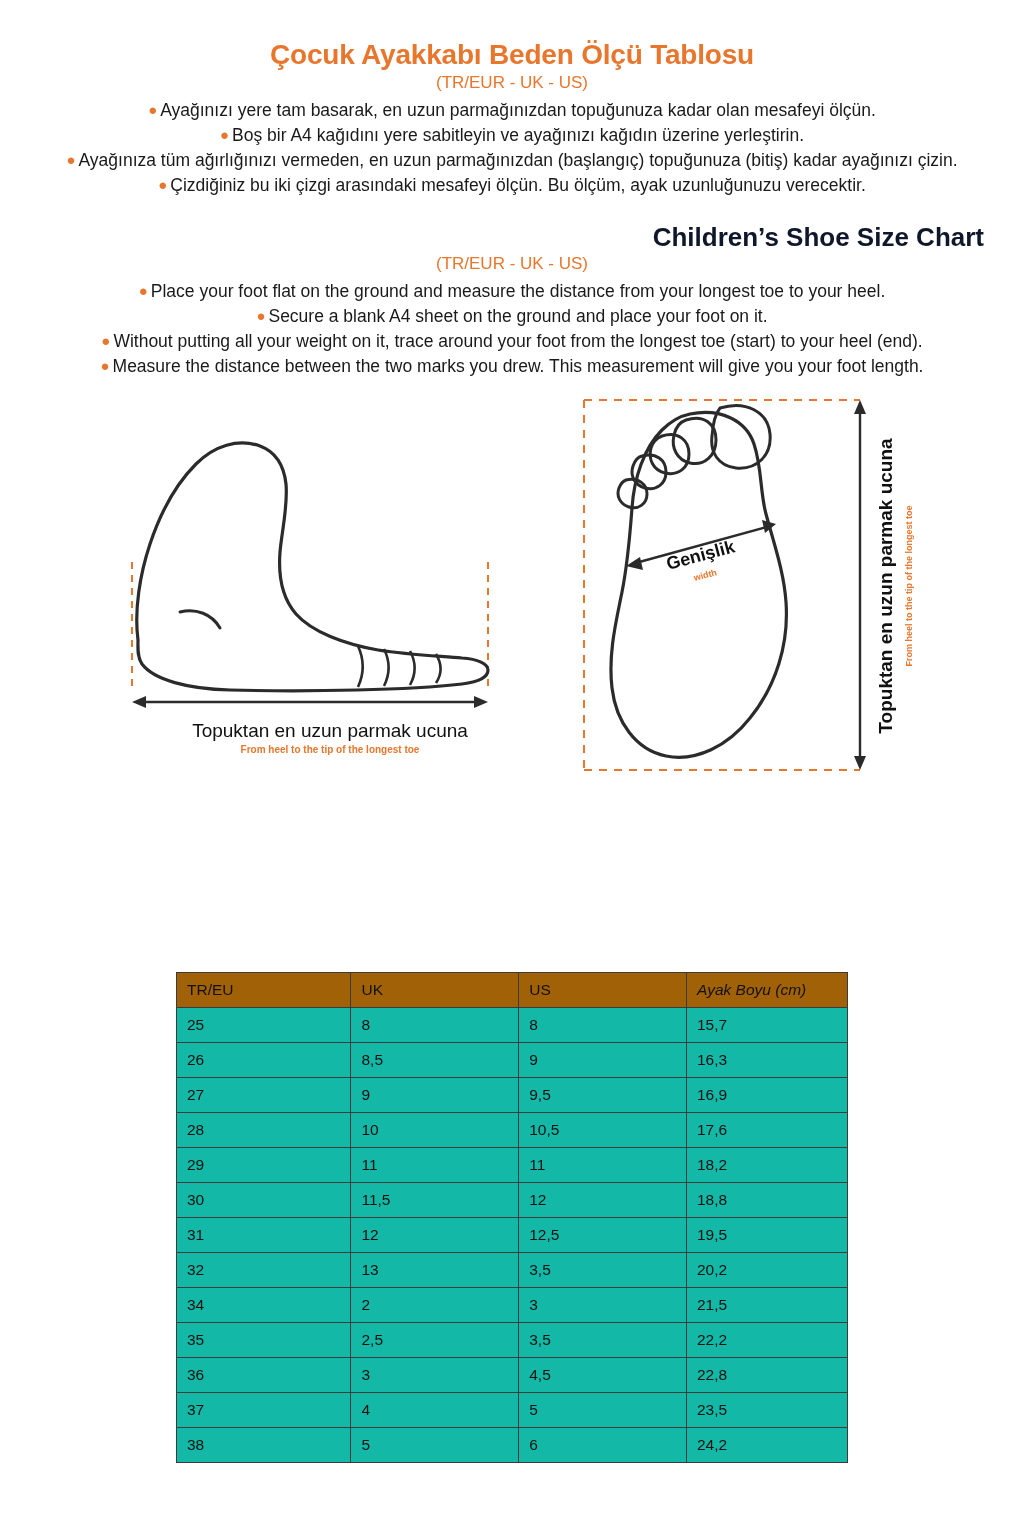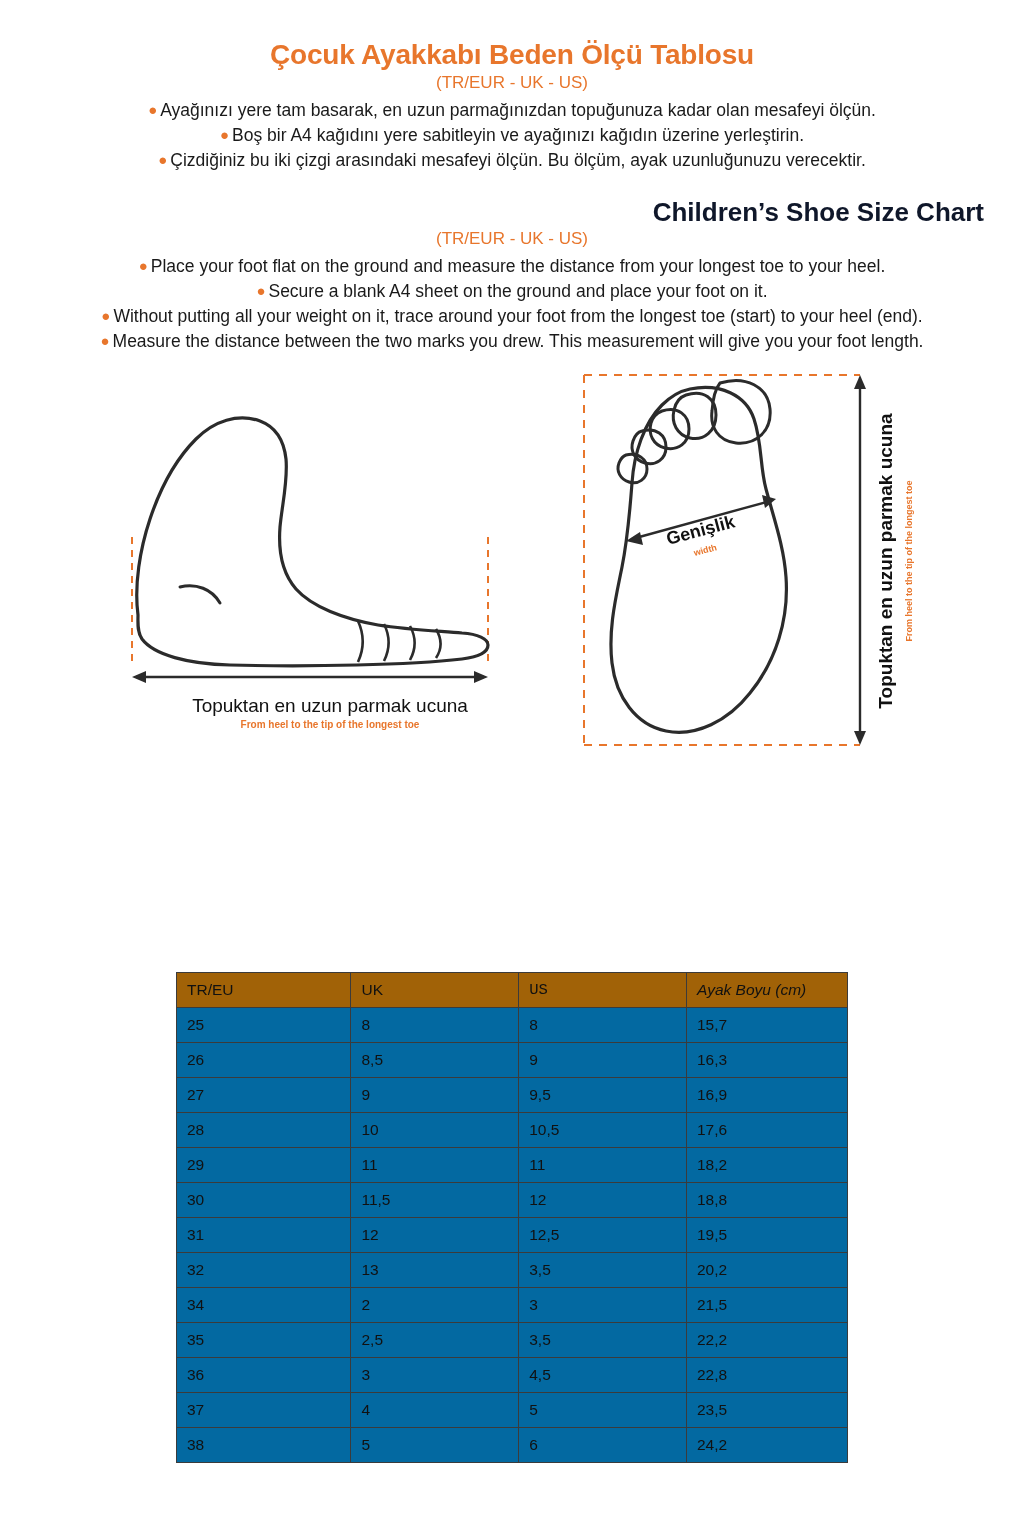--- a/index.html
+++ b/index.html
@@ -124,39 +124,40 @@
     text-align: left;
     font-weight: normal;
     height: 20px;
   }
   table.size-table thead th {
     background: #a16207;
     font-weight: normal;
     color: #111;
   }
   table.size-table td {
-    background: #0369a1;
+    background: #14b8a6;
     color: #111;
   }
   .col0 { width: 26%; }
   .col1 { width: 25%; }
-  .col2 { width: 25%; font-family: Liberation Mono, monospace; }
+  .col2 { width: 25%; }
   .col3 { width: 24%; font-style: italic; }
 </style>
 </head>
 <body>
 
 <div class="page">
 
   <h1 class="title-tr">Çocuk Ayakkabı Beden Ölçü Tablosu</h1>
   <div class="subtitle">(TR/EUR - UK - US)</div>
 
   <ul class="bullets">
     <li><span class="dot">●</span><span>Ayağınızı yere tam basarak, en uzun parmağınızdan topuğunuza kadar olan mesafeyi ölçün.</span></li>
     <li><span class="dot">●</span><span>Boş bir A4 kağıdını yere sabitleyin ve ayağınızı kağıdın üzerine yerleştirin.</span></li>
+    <li><span class="dot">●</span><span>Ayağınıza tüm ağırlığınızı vermeden, en uzun parmağınızdan (başlangıç) topuğunuza (bitiş) kadar ayağınızı çizin.</span></li>
     <li><span class="dot">●</span><span>Çizdiğiniz bu iki çizgi arasındaki mesafeyi ölçün. Bu ölçüm, ayak uzunluğunuzu verecektir.</span></li>
   </ul>
 
   <h2 class="title-en">Children’s Shoe Size Chart</h2>
   <div class="subtitle">(TR/EUR - UK - US)</div>
 
   <ul class="bullets">
     <li><span class="dot">●</span><span>Place your foot flat on the ground and measure the distance from your longest toe to your heel.</span></li>
     <li><span class="dot">●</span><span>Secure a blank A4 sheet on the ground and place your foot on it.</span></li>
     <li><span class="dot">●</span><span>Without putting all your weight on it, trace around your foot from the longest toe (start) to your heel (end).</span></li>

